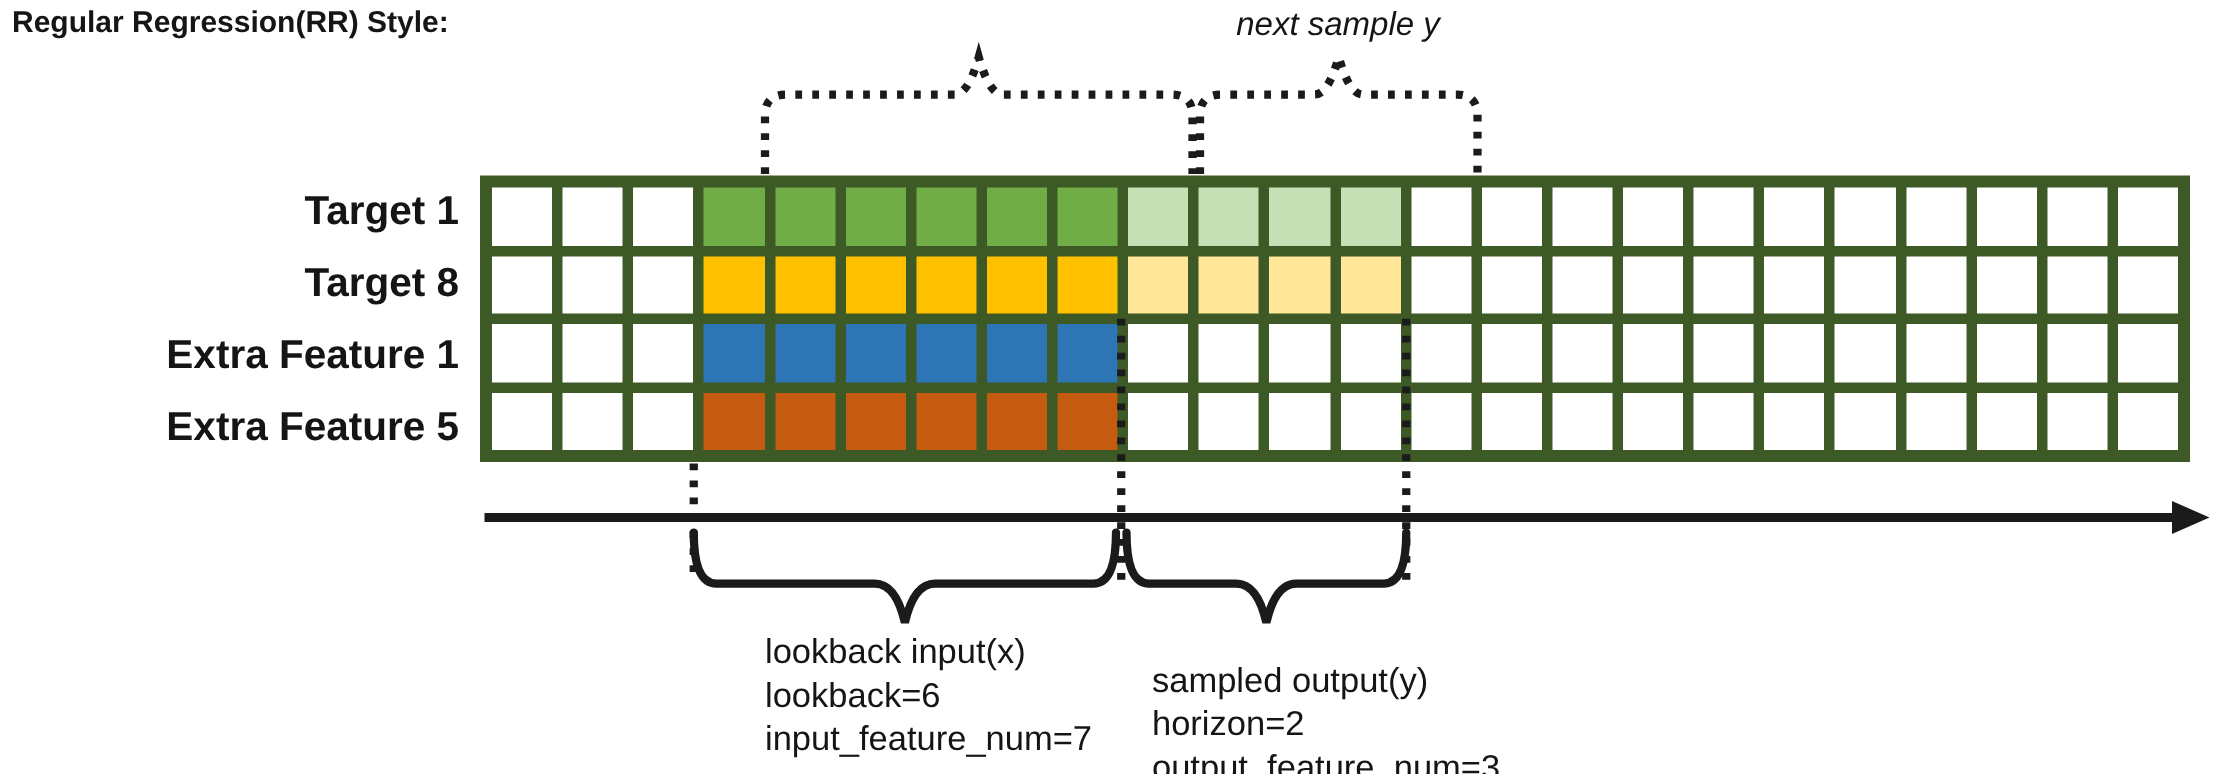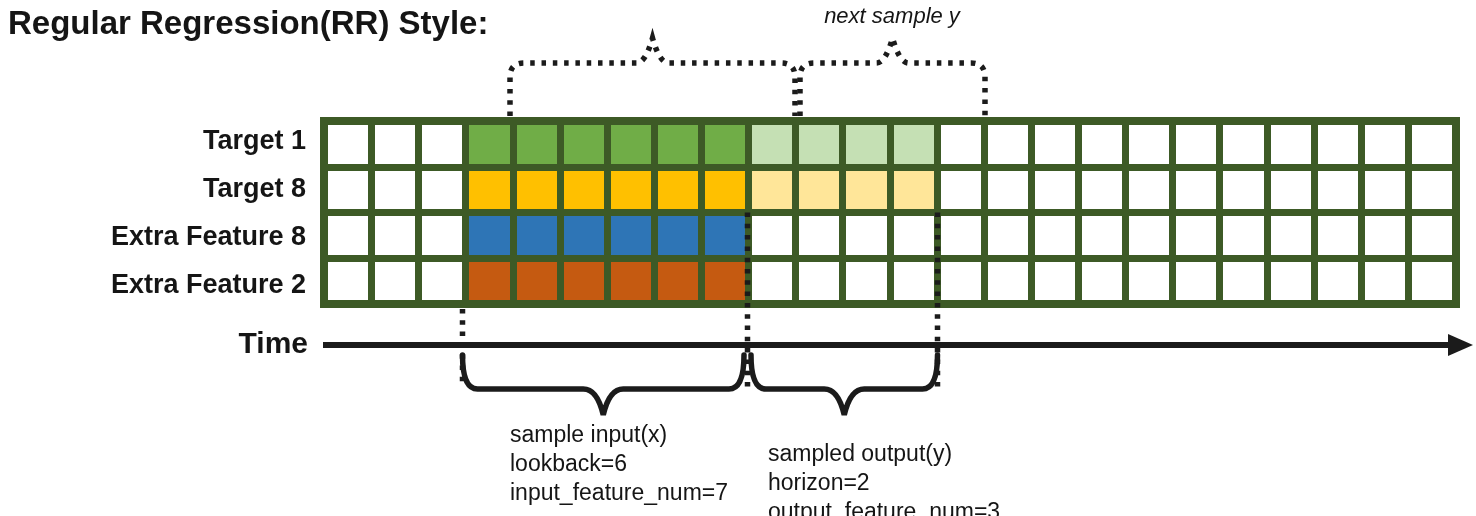--- a/index.html
+++ b/index.html
@@ -1,21 +1,21 @@
 <!DOCTYPE html>
 <html><head>
 <meta charset="utf-8">
 <style>
   html,body { margin:0; padding:0; background:#ffffff; }
   #canvas {
     position:relative; width:1476px; height:516px; background:#ffffff;
     font-family:"Liberation Sans", sans-serif; color:#151515; overflow:hidden;
   }
   .abs { position:absolute; }
-  #title { left:8px; top:4px; font-size:33px; font-weight:700; white-space:nowrap; }
+  #title { left:8px; top:4px; font-size:20px; font-weight:700; white-space:nowrap; }
   .row-label {
     position:absolute; left:0; width:306px; height:47.75px;
     display:flex; align-items:center; justify-content:flex-end;
     font-size:27px; font-weight:700; white-space:nowrap;
   }
   #grid {
     position:absolute; left:320px; top:117px; width:1140px; height:191px;
     box-sizing:border-box; padding:8px; display:grid; gap:7px;
     grid-template-rows:repeat(4, 1fr);
   }
@@ -38,22 +38,22 @@
 
 <div id="canvas">
 
   <div id="title" class="abs">Regular Regression(RR) Style:</div>
 
   <div class="top-label" id="next-y" style="left:892px">next sample y</div>
 
   <div id="row-labels">
       <div class="row-label" style="top: 117px;">Target 1</div>
       <div class="row-label" style="top: 164.75px;">Target 8</div>
-      <div class="row-label" style="top: 212.5px;">Extra Feature 8</div>
-      <div class="row-label" style="top: 260.25px;">Extra Feature 2</div>
+      <div class="row-label" style="top: 212.5px;">Extra Feature 1</div>
+      <div class="row-label" style="top: 260.25px;">Extra Feature 5</div>
     </div>
 
   <div id="grid" style="background: rgb(61, 90, 38); grid-template-columns: repeat(24, 1fr);">
       <div class="cell" style="background: rgb(255, 255, 255);"></div>
       <div class="cell" style="background: rgb(255, 255, 255);"></div>
       <div class="cell" style="background: rgb(255, 255, 255);"></div>
       <div class="cell" style="background: rgb(112, 173, 71);"></div>
       <div class="cell" style="background: rgb(112, 173, 71);"></div>
       <div class="cell" style="background: rgb(112, 173, 71);"></div>
       <div class="cell" style="background: rgb(112, 173, 71);"></div>
@@ -153,24 +153,23 @@
     <path id="brace-next-y" fill="none" stroke="#1b1b1b" stroke-width="5.5" stroke-dasharray="4.5 6.8" d="M 800 116 L 800 77 Q 800 63 814 63 L 876.5 63 Q 885.5 63 892.5 38 Q 899.5 63 908.5 63 L 971 63 Q 985 63 985 77 L 985 116"></path>
     <line id="dot-line-start" stroke="#1b1b1b" stroke-width="5.5" stroke-dasharray="4.5 6.8" x1="462.5" x2="462.5" y1="309" y2="387"></line>
     <line id="dot-line-mid" stroke="#1b1b1b" stroke-width="5.5" stroke-dasharray="4.5 6.8" x1="747.5" x2="747.5" y1="212.5" y2="387"></line>
     <line id="dot-line-end" stroke="#1b1b1b" stroke-width="5.5" stroke-dasharray="4.5 6.8" x1="937.5" x2="937.5" y1="212.5" y2="387"></line>
     <line id="time-axis" stroke="#1b1b1b" stroke-width="6" x1="323" y1="345" x2="1451" y2="345"></line>
     <polygon id="time-arrow" fill="#1b1b1b" points="1448,334 1473,345 1448,356"></polygon>
     <path id="brace-input" fill="none" stroke="#1b1b1b" stroke-width="5.5" stroke-linecap="round" d="M 462.5 355 Q 462.5 389 477.5 389 L 583.25 389 Q 597.25 389 603.25 415 Q 609.25 389 623.25 389 L 729 389 Q 744 389 744 355"></path>
     <path id="brace-output" fill="none" stroke="#1b1b1b" stroke-width="5.5" stroke-linecap="round" d="M 751 355 Q 751 389 766 389 L 824.25 389 Q 838.25 389 844.25 415 Q 850.25 389 864.25 389 L 922.5 389 Q 937.5 389 937.5 355"></path>
   </svg>
 
-  <div id="time-label" class="abs">Time</div>
 
   <div id="input-block" class="abs anno-block">
-    <div>sample input(x)</div>
+    <div>lookback input(x)</div>
     <div>lookback=6</div>
     <div>input_feature_num=7</div>
   </div>
 
   <div id="output-block" class="abs anno-block">
     <div>sampled output(y)</div>
     <div>horizon=2</div>
     <div>output_feature_num=3</div>
   </div>
 

